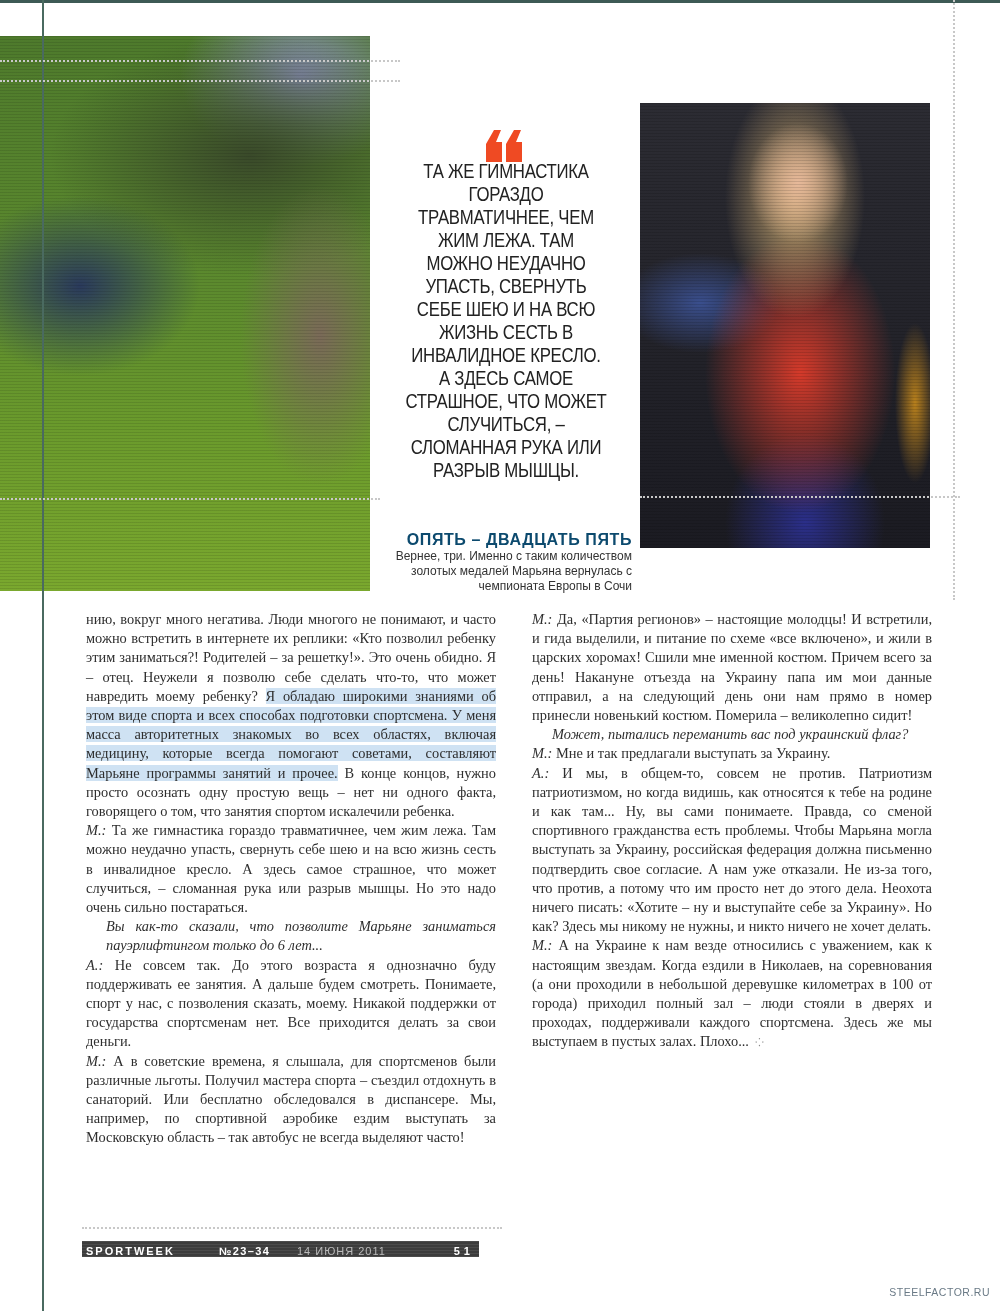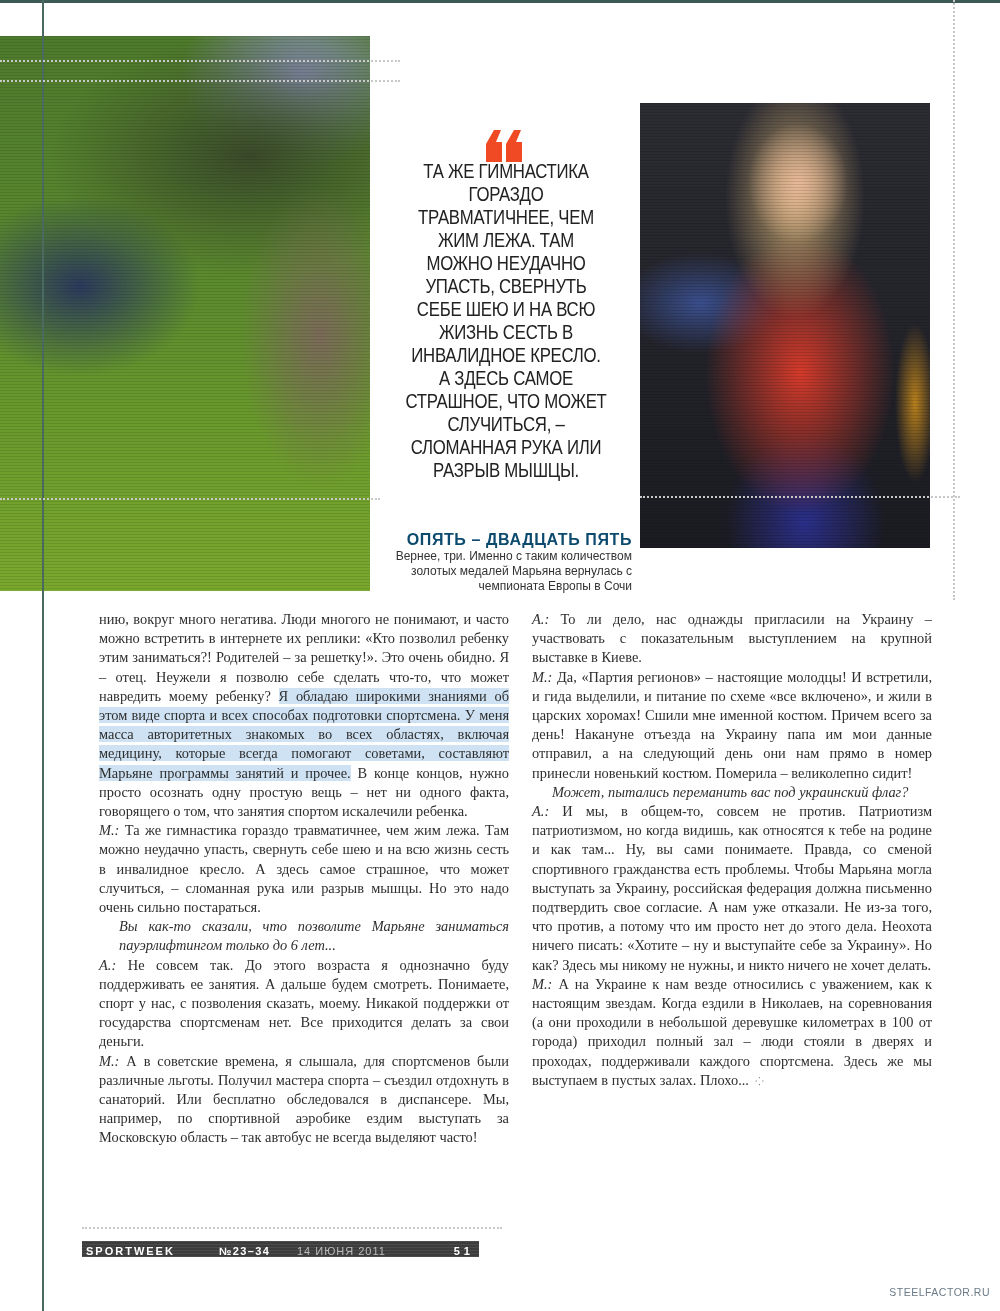--- a/index.html
+++ b/index.html
@@ -32,21 +32,21 @@
   .dotted-v { position: absolute; width: 0; border-left: 2px dotted #c8c8c8; }
 
   .quote-mark { position: absolute; left: 484px; top: 128px; width: 40px; height: 34px; }
   .pull-quote { position: absolute; left: 388px; top: 160px; width: 236px; text-align: center;
     font-family: "Liberation Sans", sans-serif; font-size: 19.5px; line-height: 23px; color: #222; letter-spacing: -0.3px; text-transform: uppercase; transform: scaleX(0.86); transform-origin: center top; }
 
   .caption-title { position: absolute; right: 368px; top: 531px; font-family: "Liberation Sans", sans-serif; font-weight: bold; font-size: 16px; letter-spacing: 0.6px; color: #0c4a6e; text-align: right; white-space: nowrap; }
   .caption-body { position: absolute; right: 368px; top: 549px; width: 260px; font-family: "Liberation Sans", sans-serif; font-size: 12px; line-height: 15px; color: #333; text-align: right; }
 
   .col { position: absolute; top: 610px; font-size: 14.4px; line-height: 19.2px; text-align: justify; color: #2e2e2e; }
-  .col-left { left: 99px; width: 410px; }
+  .col-left { left: 86px; width: 410px; }
   .col-right { left: 532px; width: 400px; }
   .col p { margin: 0; }
   .col .q { font-style: italic; padding-left: 20px; }
   .col .spk { font-style: italic; }
   .hl { background: #cfe2f3; }
   .end-mark { display: inline-block; margin-left: 6px; color: #888; font-size: 11px; letter-spacing: -2px; }
 
   .footer-bar { position: absolute; left: 82px; top: 1241px; width: 397px; height: 16px; background: #3c3c3c;
     background-image: repeating-linear-gradient(180deg, rgba(255,255,255,0.08) 0 1px, rgba(0,0,0,0) 1px 3px);
     font-family: "Liberation Sans", sans-serif; font-size: 11px; color: #ffffff; font-weight: bold; }
@@ -86,23 +86,23 @@
 
 <div class="col col-left">
   <p><span>нию, вокруг много негатива. Люди многого не понимают, и часто можно встретить в интернете их реплики: «Кто позволил ребенку этим заниматься?! Родителей – за решетку!». Это очень обидно. Я – отец. Неужели я позволю себе сделать что-то, что может навредить моему ребенку? </span><span class="hl">Я обладаю широкими знаниями об этом виде спорта и всех способах подготовки спортсмена. У меня масса авторитетных знакомых во всех областях, включая медицину, которые всегда помогают советами, составляют Марьяне программы занятий и прочее.</span><span> В конце концов, нужно просто осознать одну простую вещь – нет ни одного факта, говорящего о том, что занятия спортом искалечили ребенка.</span></p>
   <p><span class="spk">М.:</span><span> Та же гимнастика гораздо травматичнее, чем жим лежа. Там можно неудачно упасть, свернуть себе шею и на всю жизнь сесть в инвалидное кресло. А здесь самое страшное, что может случиться, – сломанная рука или разрыв мышцы. Но это надо очень сильно постараться.</span></p>
   <p class="q">Вы как-то сказали, что позволите Марьяне заниматься пауэрлифтингом только до 6 лет...</p>
   <p><span class="spk">А.:</span><span> Не совсем так. До этого возраста я однозначно буду поддерживать ее занятия. А дальше будем смотреть. Понимаете, спорт у нас, с позволения сказать, моему. Никакой поддержки от государства спортсменам нет. Все приходится делать за свои деньги.</span></p>
   <p><span class="spk">М.:</span><span> А в советские времена, я слышала, для спортсменов были различные льготы. Получил мастера спорта – съездил отдохнуть в санаторий. Или бесплатно обследовался в диспансере. Мы, например, по спортивной аэробике ездим выступать за Московскую область – так автобус не всегда выделяют часто!</span></p>
 </div>
 
 <div class="col col-right">
-  <p><span class="spk">А.:</span><span> То ли дело, нас однажды пригласили на Украину – участвовать с показательным выступлением на крупной выставке в Киеве.</span></p>
   <p><span class="spk">М.:</span><span> Да, «Партия регионов» – настоящие молодцы! И встретили, и гида выделили, и питание по схеме «все включено», и жили в царских хоромах! Сшили мне именной костюм. Причем всего за день! Накануне отъезда на Украину папа им мои данные отправил, а на следующий день они нам прямо в номер принесли новенький костюм. Померила – великолепно сидит!</span></p>
   <p class="q">Может, пытались переманить вас под украинский флаг?</p>
+  <p><span class="spk">М.:</span><span> Мне и так предлагали выступать за Украину.</span></p>
   <p><span class="spk">А.:</span><span> И мы, в общем-то, совсем не против. Патриотизм патриотизмом, но когда видишь, как относятся к тебе на родине и как там... Ну, вы сами понимаете. Правда, со сменой спортивного гражданства есть проблемы. Чтобы Марьяна могла выступать за Украину, российская федерация должна письменно подтвердить свое согласие. А нам уже отказали. Не из-за того, что против, а потому что им просто нет до этого дела. Неохота ничего писать: «Хотите – ну и выступайте себе за Украину». Но как? Здесь мы никому не нужны, и никто ничего не хочет делать.</span></p>
   <p><span class="spk">М.:</span><span> А на Украине к нам везде относились с уважением, как к настоящим звездам. Когда ездили в Николаев, на соревнования (а они проходили в небольшой деревушке километрах в 100 от города) приходил полный зал – люди стояли в дверях и проходах, поддерживали каждого спортсмена. Здесь же мы выступаем в пустых залах. Плохо...</span><span class="end-mark">⁘</span></p>
 </div>
 
 <div class="footer-bar">
   <span class="fb-brand">SPORTWEEK</span>
   <span class="fb-issue">№23–34</span>
   <span class="fb-date">14 ИЮНЯ 2011</span>
   <span class="fb-page">51</span>
 </div>

